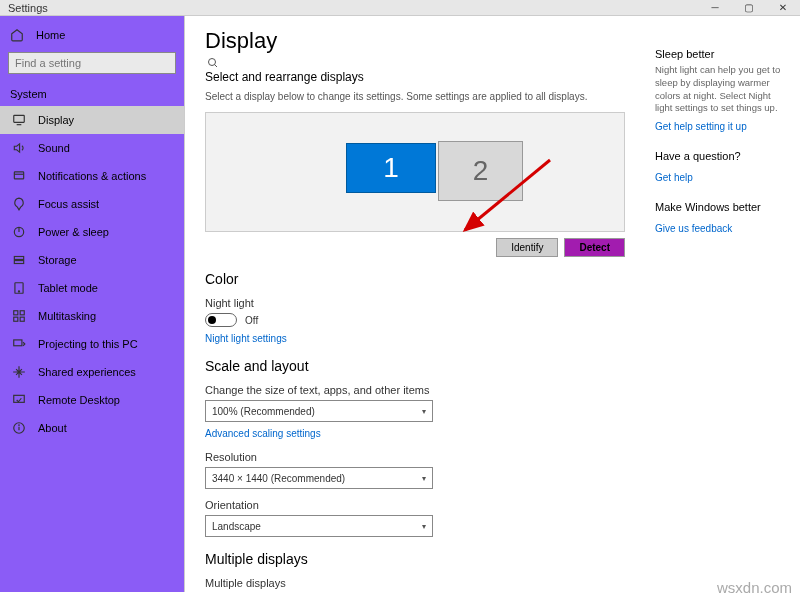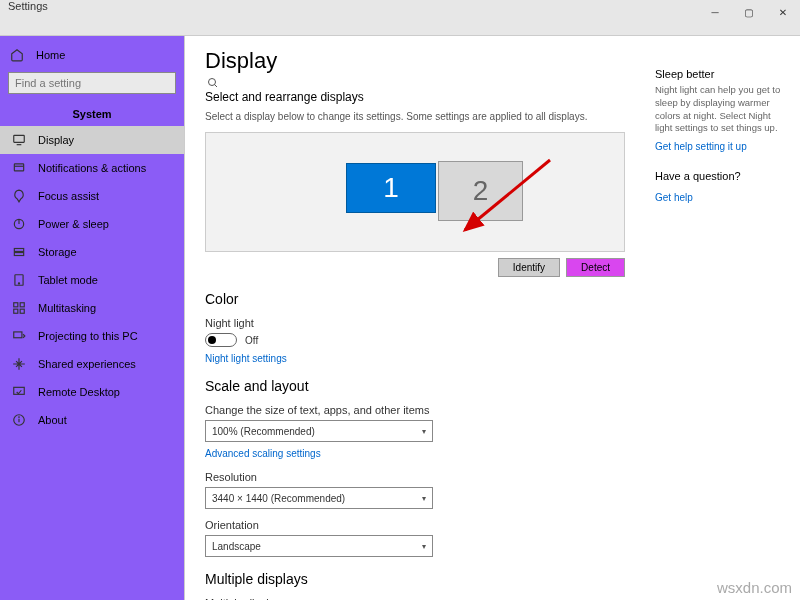--- a/index.html
+++ b/index.html
@@ -1,47 +1,47 @@
 <!DOCTYPE html>
 <html><head>
 <meta charset="utf-8">
 <style>
   * { box-sizing: border-box; margin: 0; padding: 0; font-family: "Segoe UI", Tahoma, sans-serif; }
   body { width: 800px; height: 600px; background: #fff; overflow: hidden; font-size: 11px; color: #000; position: relative; }
-  .titlebar { height: 36px; background: #e7e7e7; display: flex; justify-content: space-between; border-bottom: 1px solid #ccc; }
+  .titlebar { height: 16px; background: #e7e7e7; display: flex; align-items: center; justify-content: space-between; border-bottom: 1px solid #ccc; }
   .titlebar .title { padding-left: 8px; font-size: 11px; color: #333; }
   .winbtns { display: flex; }
   .winbtn { width: 34px; height: 24px; display: flex; align-items: center; justify-content: center; font-size: 10px; color: #333; }
   .shell { display: flex; height: calc(100% - 24px); }
   .sidebar { width: 185px; background: #8b5cf6; border-right: 1px solid #ccc; padding-top: 6px; display: flex; flex-direction: column; }
   .home-row { display: flex; align-items: center; padding: 6px 10px; gap: 12px; font-size: 11px; color: #000; }
   .icon { width: 14px; height: 14px; display: inline-flex; align-items: center; justify-content: center; }
   .searchwrap { padding: 4px 8px 8px 8px; }
   .search { display: flex; align-items: center; border: 1px solid #888; background: #eaeaea; height: 22px; gap: 44px; }
   .search input { flex: 1; border: none; background: transparent; padding: 0 6px; font-size: 11px; outline: none; }
   .search .sicon { width: 22px; display: flex; align-items: center; justify-content: center; color: #555; }
-  .section-header { padding: 6px 10px 6px 10px; font-size: 11px; font-weight: 700; color: #000; text-align: center; }
+  .section-header { padding: 6px 10px 6px 10px; font-size: 11px; font-weight: 400; color: #000; }
   .navlist { display: flex; flex-direction: column; }
   .navitem { display: flex; align-items: center; gap: 12px; padding: 7px 10px 7px 12px; font-size: 11px; color: #000; cursor: default; }
   .navitem.selected { background: #d0d0d0; }
   .navitem .icon { color: #333; }
   .main { flex: 1; padding: 12px 0 12px 20px; display: flex; overflow: hidden; }
   .content { flex: 1; min-width: 0; padding-right: 12px; }
   .h1 { font-size: 22px; font-weight: 300; margin-bottom: 10px; }
   .h2 { font-size: 14px; font-weight: 400; margin: 14px 0 6px 0; }
   .h3 { font-size: 11px; font-weight: 400; margin: 10px 0 4px 0; color: #333; }
   .subtitle { font-size: 12px; font-weight: 400; margin-bottom: 6px; margin-top: 16px; }
   .muted { font-size: 10px; color: #555; line-height: 1.4; }
   .displaycanvas { background: #f2f2f2; border: 1px solid #ccc; width: 420px; height: 120px; margin-top: 8px; position: relative; display: flex; align-items: center; justify-content: center; }
   .mon { position: absolute; display: flex; align-items: center; justify-content: center; font-size: 28px; font-weight: 300; }
   .mon1 { width: 90px; height: 50px; background: #0078d7; color: #fff; border: 1px solid #005a9e; left: 140px; top: 30px; }
   .mon2 { width: 85px; height: 60px; background: #d8d8d8; color: #666; border: 1px solid #999; left: 232px; top: 28px; }
   .btnrow { display: flex; justify-content: flex-end; gap: 6px; width: 420px; margin-top: 6px; }
   .btn { background: #cfcfcf; border: 1px solid #999; padding: 3px 14px; font-size: 10px; cursor: default; }
-  .btn.hl { background: #d946ef; }
+  .btn.hl { background: #a21caf; font-weight: bold; }
   .toggle { display: flex; align-items: center; gap: 8px; margin-top: 2px; }
   .toggle-track { width: 32px; height: 14px; border: 1px solid #666; border-radius: 8px; position: relative; background: #fff; }
   .toggle-thumb { width: 8px; height: 8px; border-radius: 50%; background: #000; position: absolute; top: 2px; left: 2px; }
   .toggle-label { font-size: 10px; color: #333; }
   .link { color: #0066cc; font-size: 10px; margin-top: 6px; display: inline-block; }
   .dd { display: flex; align-items: center; justify-content: space-between; border: 1px solid #888; width: 228px; height: 22px; padding: 0 6px; font-size: 10px; color: #333; background: #fff; margin-top: 2px; }
   .chev { font-size: 8px; color: #555; }
   .rail { width: 145px; padding: 20px 12px 0 0; font-size: 10px; color: #444; }
   .rail h4 { font-size: 11px; font-weight: 400; margin-bottom: 4px; color: #000; }
   .rail p { font-size: 9.5px; color: #666; line-height: 1.35; }
@@ -89,20 +89,29 @@
             <svg width="14" height="14" viewBox="0 0 24 24" fill="none" stroke="#333" stroke-width="2">
               <rect x="3" y="4" width="18" height="12" rx="1"></rect>
               <line x1="8" y1="20" x2="16" y2="20"></line>
             </svg>
           </span>
           <span>Display</span>
         </div>
         <div class="navitem">
           <span class="icon">
             <svg width="14" height="14" viewBox="0 0 24 24" fill="none" stroke="#333" stroke-width="2">
+              <polygon points="4,9 8,9 13,5 13,19 8,15 4,15"></polygon>
+              <path d="M17 8a5 5 0 0 1 0 8"></path>
+            </svg>
+          </span>
+          <span>Sound</span>
+        </div>
+        <div class="navitem">
+          <span class="icon">
+            <svg width="14" height="14" viewBox="0 0 24 24" fill="none" stroke="#333" stroke-width="2">
               <rect x="4" y="5" width="16" height="12" rx="1"></rect>
               <line x1="4" y1="9" x2="20" y2="9"></line>
             </svg>
           </span>
           <span>Notifications &amp; actions</span>
         </div>
         <div class="navitem">
           <span class="icon">
             <svg width="14" height="14" viewBox="0 0 24 24" fill="none" stroke="#333" stroke-width="2">
               <path d="M12 2a8 8 0 0 0-3 15l3 5 3-5a8 8 0 0 0-3-15z"></path>
@@ -243,20 +252,24 @@
 
     <div class="rail">
       <div class="section">
         <h4>Sleep better</h4>
         <p>Night light can help you get to sleep by displaying warmer colors at night. Select Night light settings to set things up.</p>
         <a class="link">Get help setting it up</a>
       </div>
       <div class="section">
         <h4>Have a question?</h4>
         <a class="link">Get help</a>
+      </div>
+      <div class="section">
+        <h4>Make Windows better</h4>
+        <a class="link">Give us feedback</a>
       </div>
     </div>
   </div>
 </div>
 
 <svg class="arrow" style="left:450px; top:150px" width="110" height="100">
   <defs>
       <marker id="ah" markerWidth="8" markerHeight="8" refX="6" refY="3" orient="auto">
         <path d="M0,0 L7,3 L0,6 Z" fill="#d40000"></path>
       </marker>

